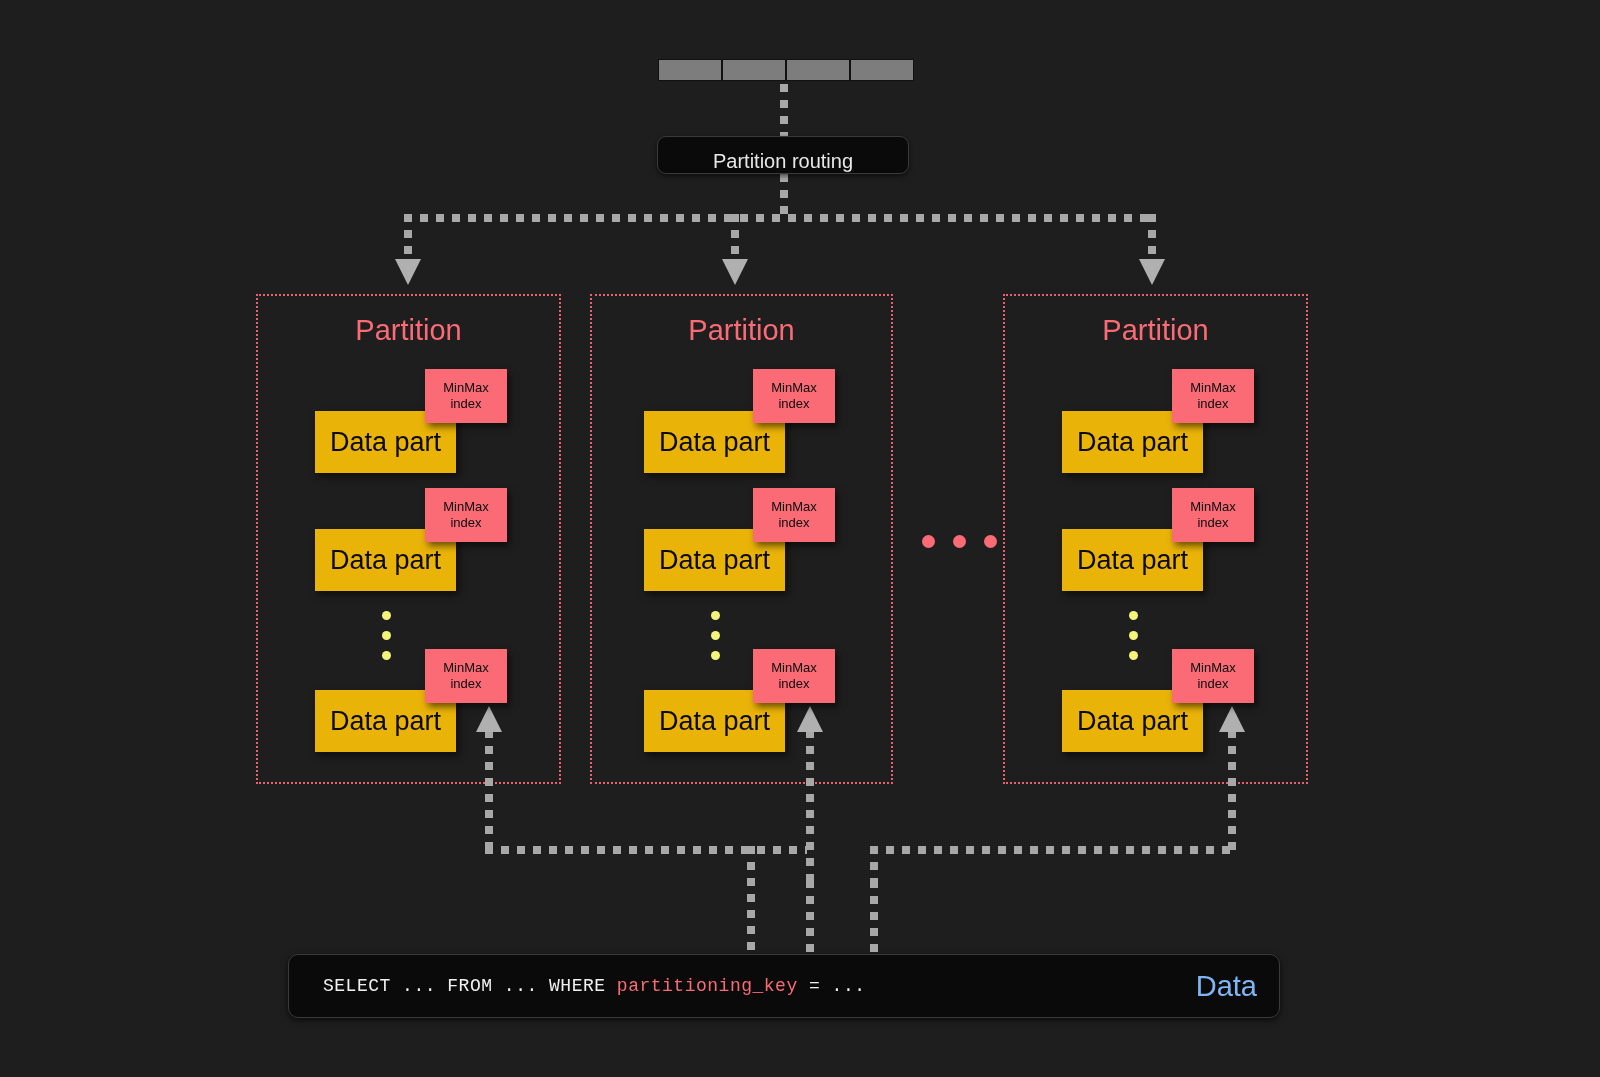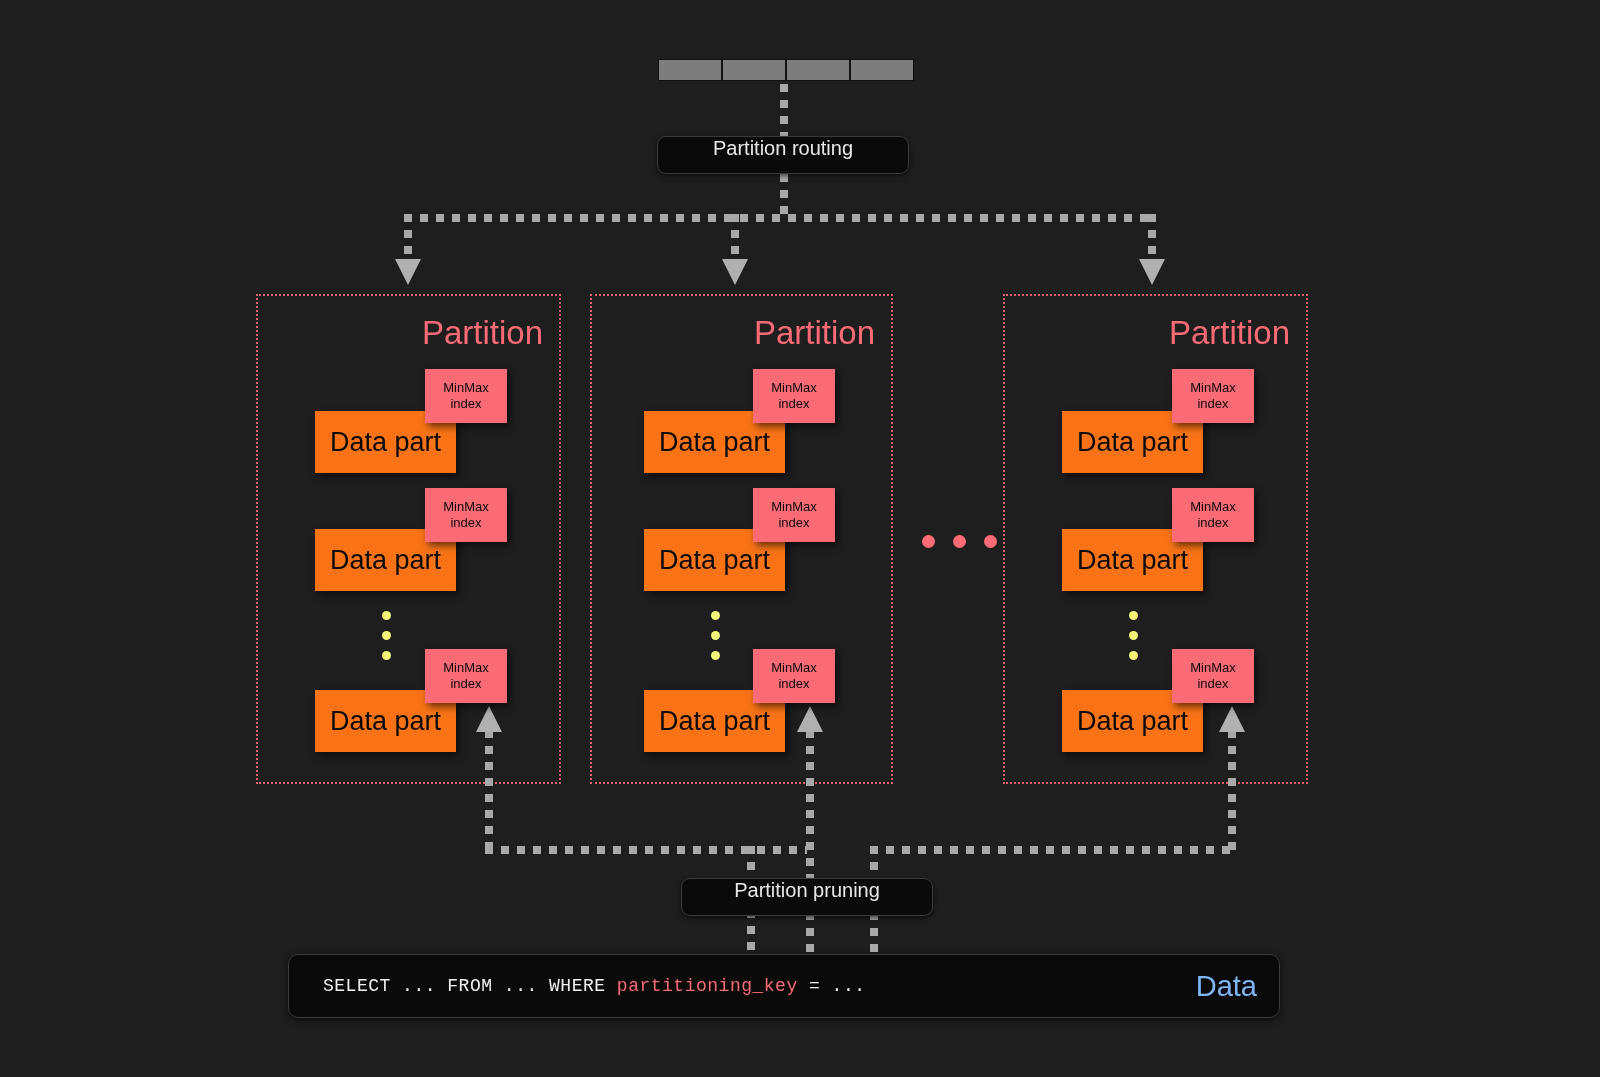--- a/index.html
+++ b/index.html
@@ -39,41 +39,41 @@
     box-sizing:border-box;
   }
 
   
   .pill{
     background:#0a0a0a;
     border:1px solid #3a3a3a;
     border-radius:9px;
     color:#e8e8e8;
     font-size:20px;
-    display:flex;align-items:flex-start;justify-content:center;
+    display:flex;align-items:flex-end;justify-content:center;
     box-shadow:0 2px 5px rgba(0,0,0,.6);
     z-index:6;
   }
 
   
   .partition{
     border:2px dotted #e8616e;
     background:transparent;
   }
   .partition-title{
     position:absolute;
-    left:0;right:16px;top:18px;
-    text-align:right;
+    left:0;right:0;top:18px;
+    text-align:center;
     color:#fa6b76;
-    font-size:33px;
+    font-size:29px;
   }
 
   
   .data-part{
-    background:#f97316;
+    background:#eab308;
     color:#0b0b0b;
     font-size:27px;
     display:flex;align-items:center;justify-content:center;
     box-shadow:3px 4px 7px rgba(0,0,0,.55);
     z-index:3;
   }
   .minmax{
     background:#fa6b76;
     color:#0b0b0b;
     font-size:13px;
@@ -291,22 +291,19 @@
 
   <div class="arrow-up" style="left:1219px;top:706px;"></div>
   <div class="vline" style="left:1228px;top:730px;height:122px;"></div>
   <div class="hline" style="left:870px;top:846px;width:366px;"></div>
   <div class="vline" style="left:870px;top:846px;height:34px;"></div>
 
   <div class="vline" style="left:747px;top:846px;height:110px;"></div>
   <div class="vline" style="left:806px;top:880px;height:76px;"></div>
   <div class="vline" style="left:870px;top:880px;height:76px;"></div>
 
-  <div class="abs pill" style="left:681px;top:878px;width:252px;height:38px;">
-    <span>Partition pruning</span>
-  </div>
 
   <div class="abs bar" style="left:288px;top:954px;width:992px;height:64px;">
     <span class="query-code"><span>SELECT ... FROM ... WHERE </span><span class="key">partitioning_key</span><span> = ...</span></span>
     <span class="bar-label">Data</span>
   </div>
 
 </div>
 
 </body></html>

